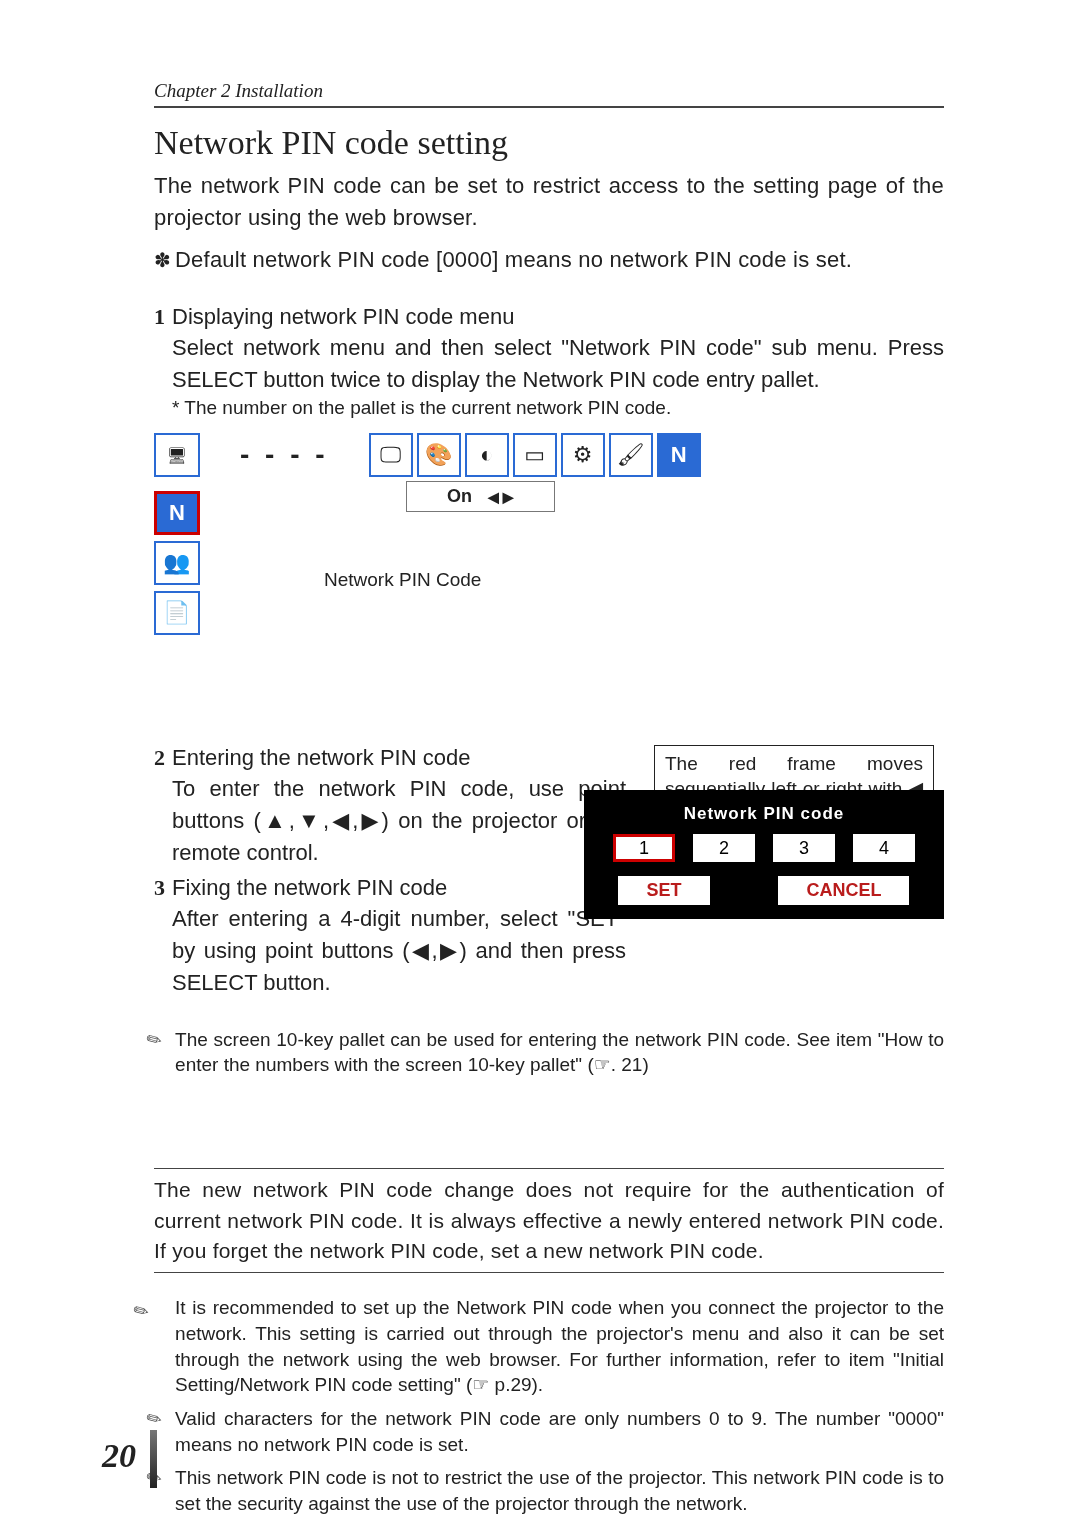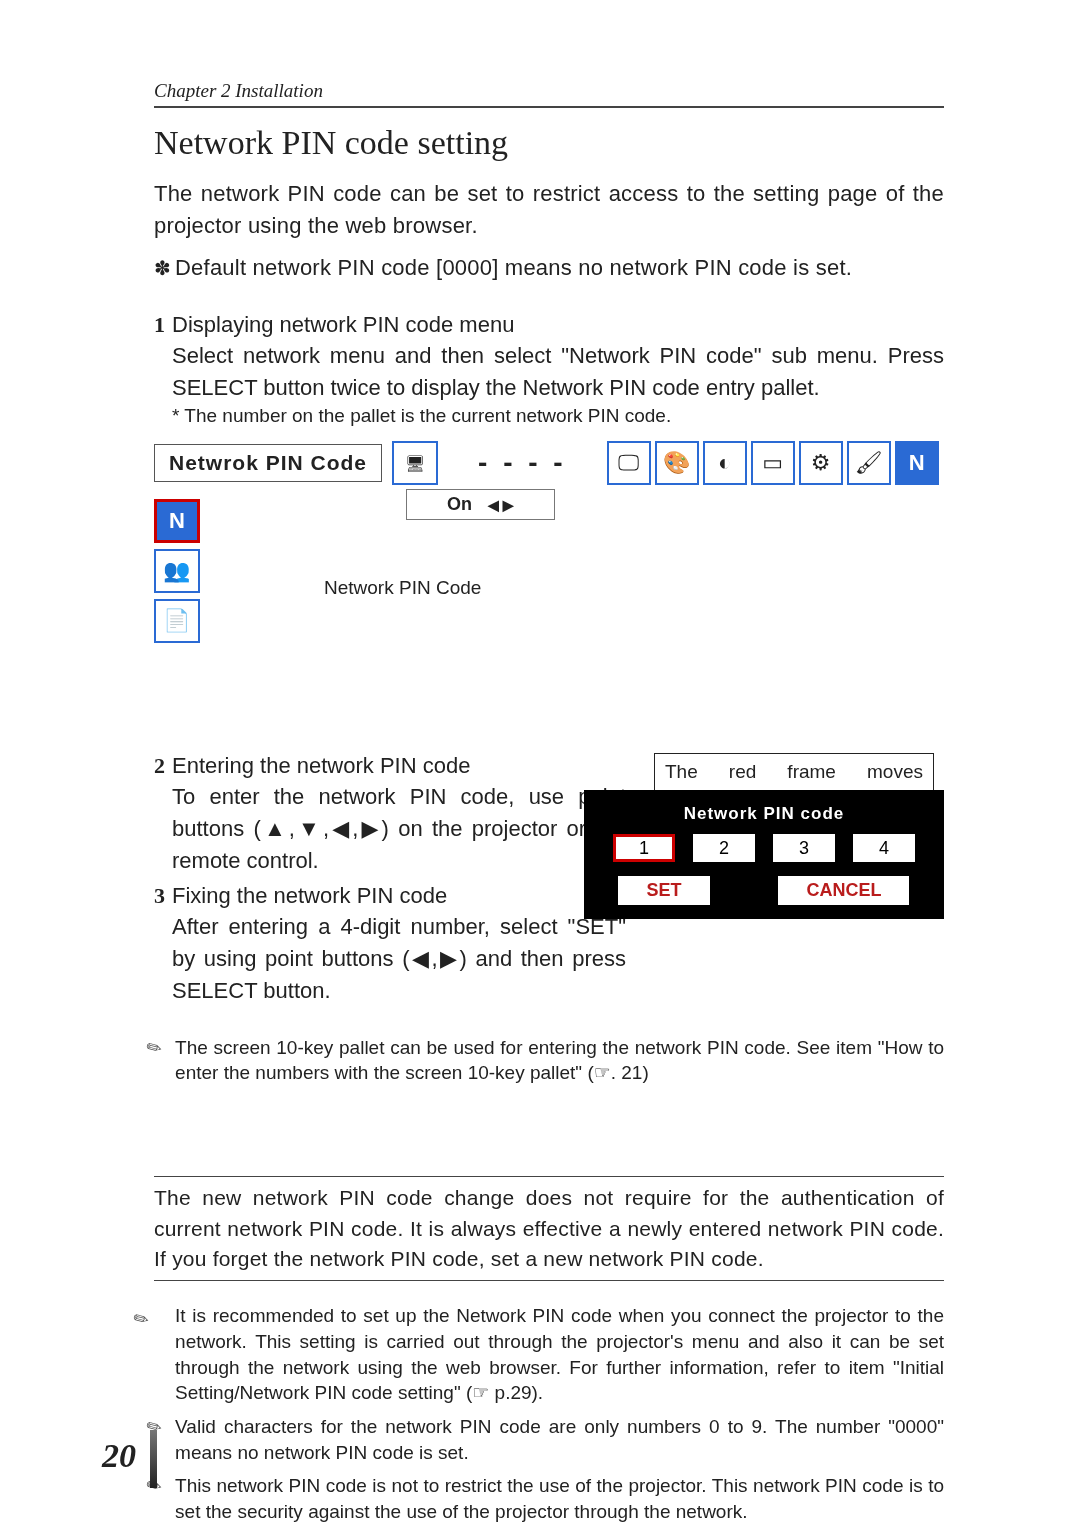--- a/index.html
+++ b/index.html
@@ -1,19 +1,19 @@
 <!DOCTYPE html>
 <html><head>
 <meta charset="utf-8">
 <style>
   * { box-sizing: border-box; margin: 0; padding: 0; }
   body { background: #fff; font-family: Arial, Helvetica, sans-serif; color: #222; }
   .page { width: 992px; height: 1527px; margin: 0 auto; padding: 80px 92px 40px 110px; position: relative; }
   .running-head { font-style: italic; font-family: Georgia, serif; font-size: 19px; border-bottom: 2px solid #444; padding-bottom: 4px; margin-bottom: 16px; }
-  .title { font-family: Georgia, 'Times New Roman', serif; font-size: 34px; font-weight: 400; margin-bottom: 16px; }
+  .title { font-family: Georgia, 'Times New Roman', serif; font-size: 34px; font-weight: 400; margin-bottom: 8px; }
   .para { font-size: 22px; line-height: 1.45; letter-spacing: 0.01em; text-align: justify; }
   .body-text { margin-bottom: 10px; }
   .flower { font-size: 20px; margin-right: 4px; display: inline-block; }
   .step-row { display: flex; margin-top: 28px; }
   .step-num { font-family: Georgia, serif; font-weight: bold; font-size: 22px; width: 18px; flex: none; }
   .step-body { flex: 1; }
   .step-head { font-weight: 400; font-size: 22px; margin-bottom: 2px; }
   .step-text { font-size: 22px; line-height: 1.45; text-align: justify; padding-left: 0; }
   .footnote { font-size: 19px; margin-top: 2px; }
   .small-note { font-size: 19px; line-height: 1.35; text-align: justify; }
@@ -77,21 +77,20 @@
   <div class="step-row">
     <div class="step-num">1</div>
     <div class="step-body">
       <div class="step-head">Displaying network PIN code menu</div>
       <div class="step-text">Select network menu and then select "Network PIN code" sub menu. Press SELECT button twice to display the Network PIN code entry pallet.</div>
       <div class="footnote">* The number on the pallet is the current network PIN code.</div>
     </div>
   </div>
 
   <div class="menu-bar">
-    <div class="pin-label-box">Netwrok PIN Code</div>
     <div class="icon-frame">
         <span>🖥</span>
       </div>
     <div class="dashes">- - - -</div>
     <div class="menu-icons-row">
       <div class="sq">🖵</div>
       <div class="sq">🎨</div>
       <div class="sq">◐</div>
       <div class="sq">▭</div>
       <div class="sq">⚙</div>

